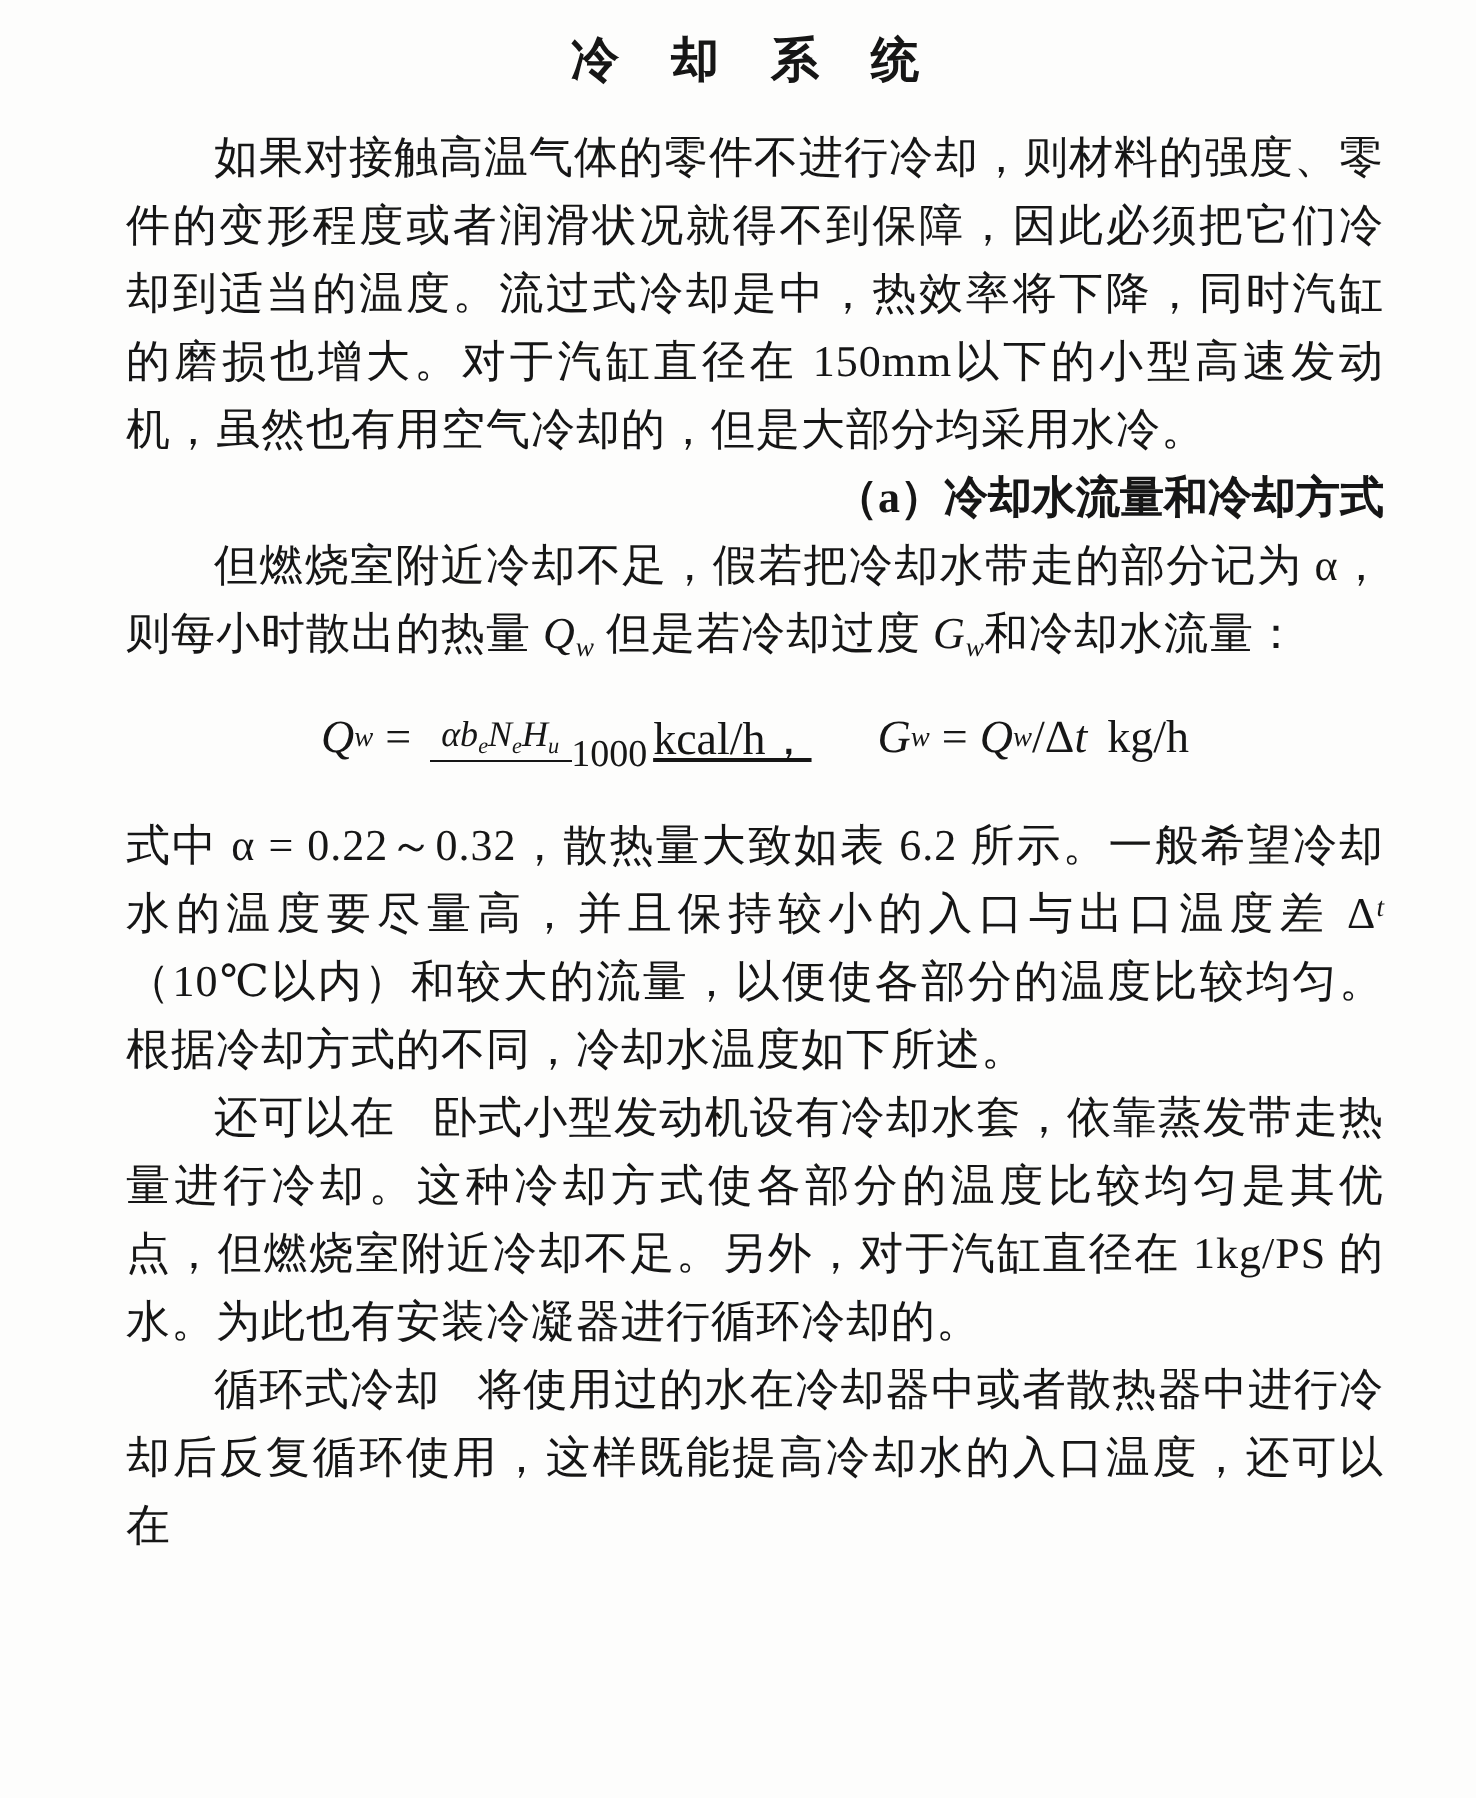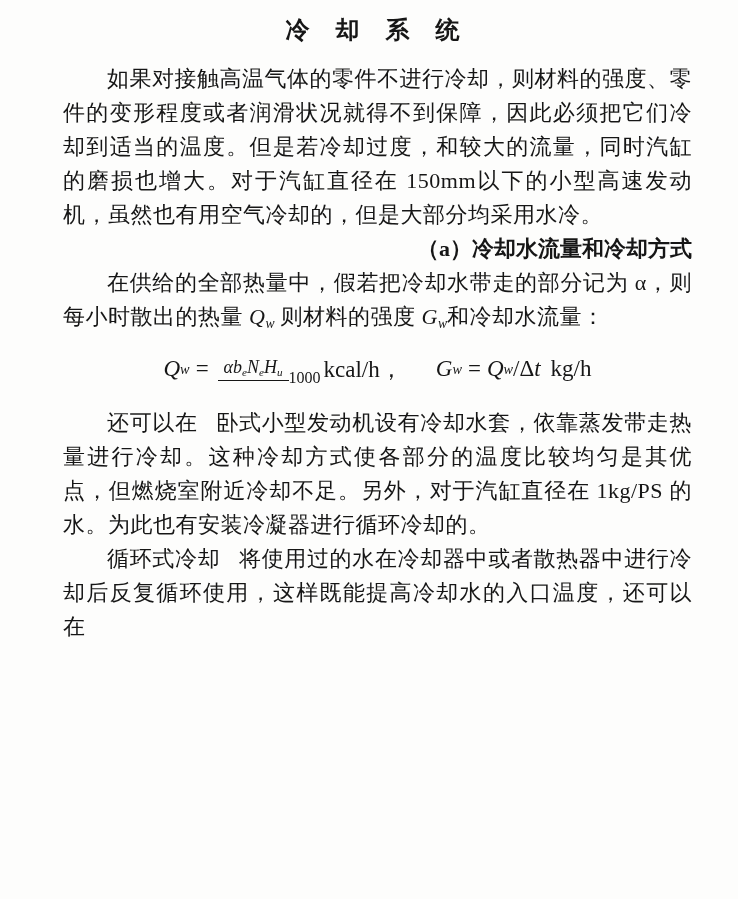--- a/index.html
+++ b/index.html
@@ -76,60 +76,61 @@
   }
   .frac .num {
     display: block;
     font-size: 18px;
     padding: 0 6px 2px 6px;
     border-bottom: 1.5px solid #161616;
     white-space: nowrap;
   }
   .frac .den {
     display: block;
-    font-size: 16px;
+    font-size: 19px;
     padding-top: 18px;
   }
-  .unit-gap { margin-right: 33px; }
+  .unit-gap { margin-right: 33px; text-decoration: underline; }
   .unit-lead { margin-left: 10px; }
   .eq-gap { margin: 0 6px; }
 </style>
 </head>
 <body>
 
 <div class="page">
 
   <h1 class="title">冷 却 系 统</h1>
 
   <p class="para indent">
-    <span>如果对接触高温气体的零件不进行冷却，则材料的强度、零件的变形程度或者润滑状况就得不到保障，因此必须把它们冷却到适当的温度。但是若冷却过度，和较大的流量，同时汽缸的磨损也增大。对于汽缸直径在 150mm以下的小型高速发动机，虽然也有用空气冷却的，但是大部分均采用水冷。</span>
+    <span>如果对接触高温气体的零件不进行冷却，则材料的强度、零件的变形程度或者润滑状况就得不到保障，因此必须把它们冷却到适当的温度。流过式冷却是中，热效率将下降，同时汽缸的磨损也增大。对于汽缸直径在 150mm以下的小型高速发动机，虽然也有用空气冷却的，但是大部分均采用水冷。</span>
   </p>
 
   <h2 class="heading">（a）冷却水流量和冷却方式</h2>
 
-  <p class="para indent"><span>在供给的全部热量中，假若把冷却水带走的部分记为 α，则每小时散出的热量 </span><span class="var">Q</span><sub class="var">w</sub><span> 则材料的强度 </span><span class="var">G</span><sub class="var">w</sub><span>和冷却水流量：</span></p>
+  <p class="para indent"><span>但燃烧室附近冷却不足，假若把冷却水带走的部分记为 α，则每小时散出的热量 </span><span class="var">Q</span><sub class="var">w</sub><span> 但是若冷却过度 </span><span class="var">G</span><sub class="var">w</sub><span>和冷却水流量：</span></p>
 
   <div class="formula">
     <span class="piece var">Q</span>
       <sub class="var">w</sub>
     <span class="piece eq-gap">=</span>
     <span class="frac">
       <span class="num"><span class="var">αb</span><sub class="var">e</sub><span class="var">N</span><sub class="var">e</sub><span class="var">H</span><sub class="var">u</sub></span>
       <span class="den">1000</span>
     </span>
     <span class="piece unit-gap">kcal/h，</span>
     <span class="piece var">G</span>
       <sub class="var">w</sub>
     <span class="piece eq-gap">=</span>
     <span class="piece var">Q</span>
       <sub class="var">w</sub>
       <span class="piece">/Δ</span>
       <span class="piece var">t</span>
     <span class="piece unit-lead">kg/h</span>
   </div>
 
+  <p class="para noindent"><span>式中 α = 0.22～0.32，散热量大致如表 6.2 所示。一般希望冷却水的温度要尽量高，并且保持较小的入口与出口温度差 Δ</span><sup class="var">t</sup><span>（10℃以内）和较大的流量，以便使各部分的温度比较均匀。根据冷却方式的不同，冷却水温度如下所述。</span></p>
 
   <p class="para indent"><span class="term">还可以在</span><span>卧式小型发动机设有冷却水套，依靠蒸发带走热量进行冷却。这种冷却方式使各部分的温度比较均匀是其优点，但燃烧室附近冷却不足。另外，对于汽缸直径在 1kg/PS 的水。为此也有安装冷凝器进行循环冷却的。</span></p>
 
 
   <p class="para indent"><span class="term">循环式冷却</span><span>将使用过的水在冷却器中或者散热器中进行冷却后反复循环使用，这样既能提高冷却水的入口温度，还可以在</span></p>
 
 </div>
 
 </body></html>

